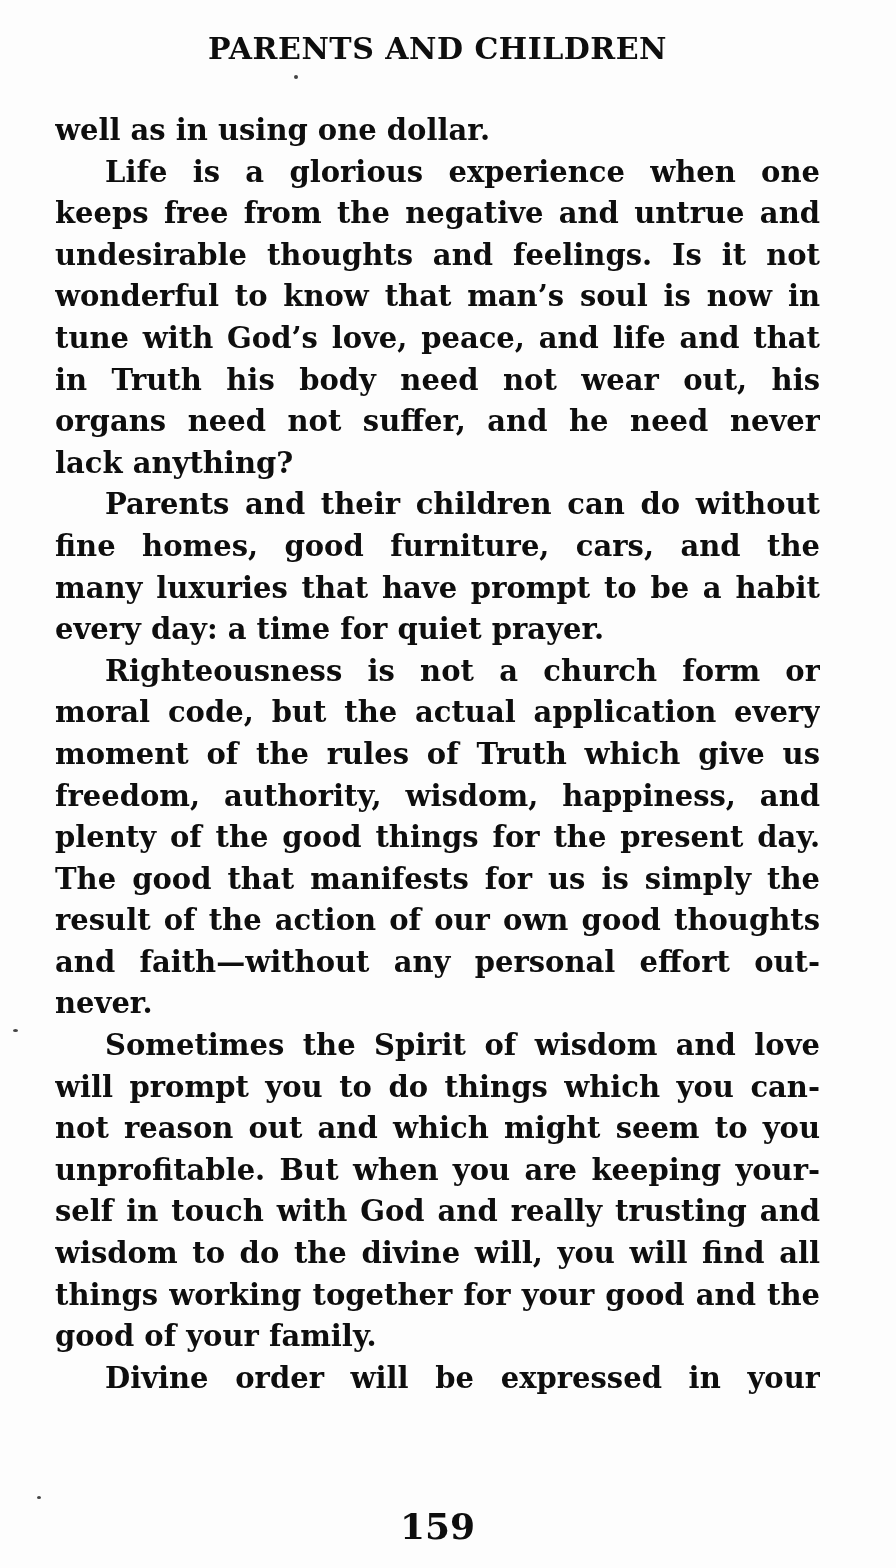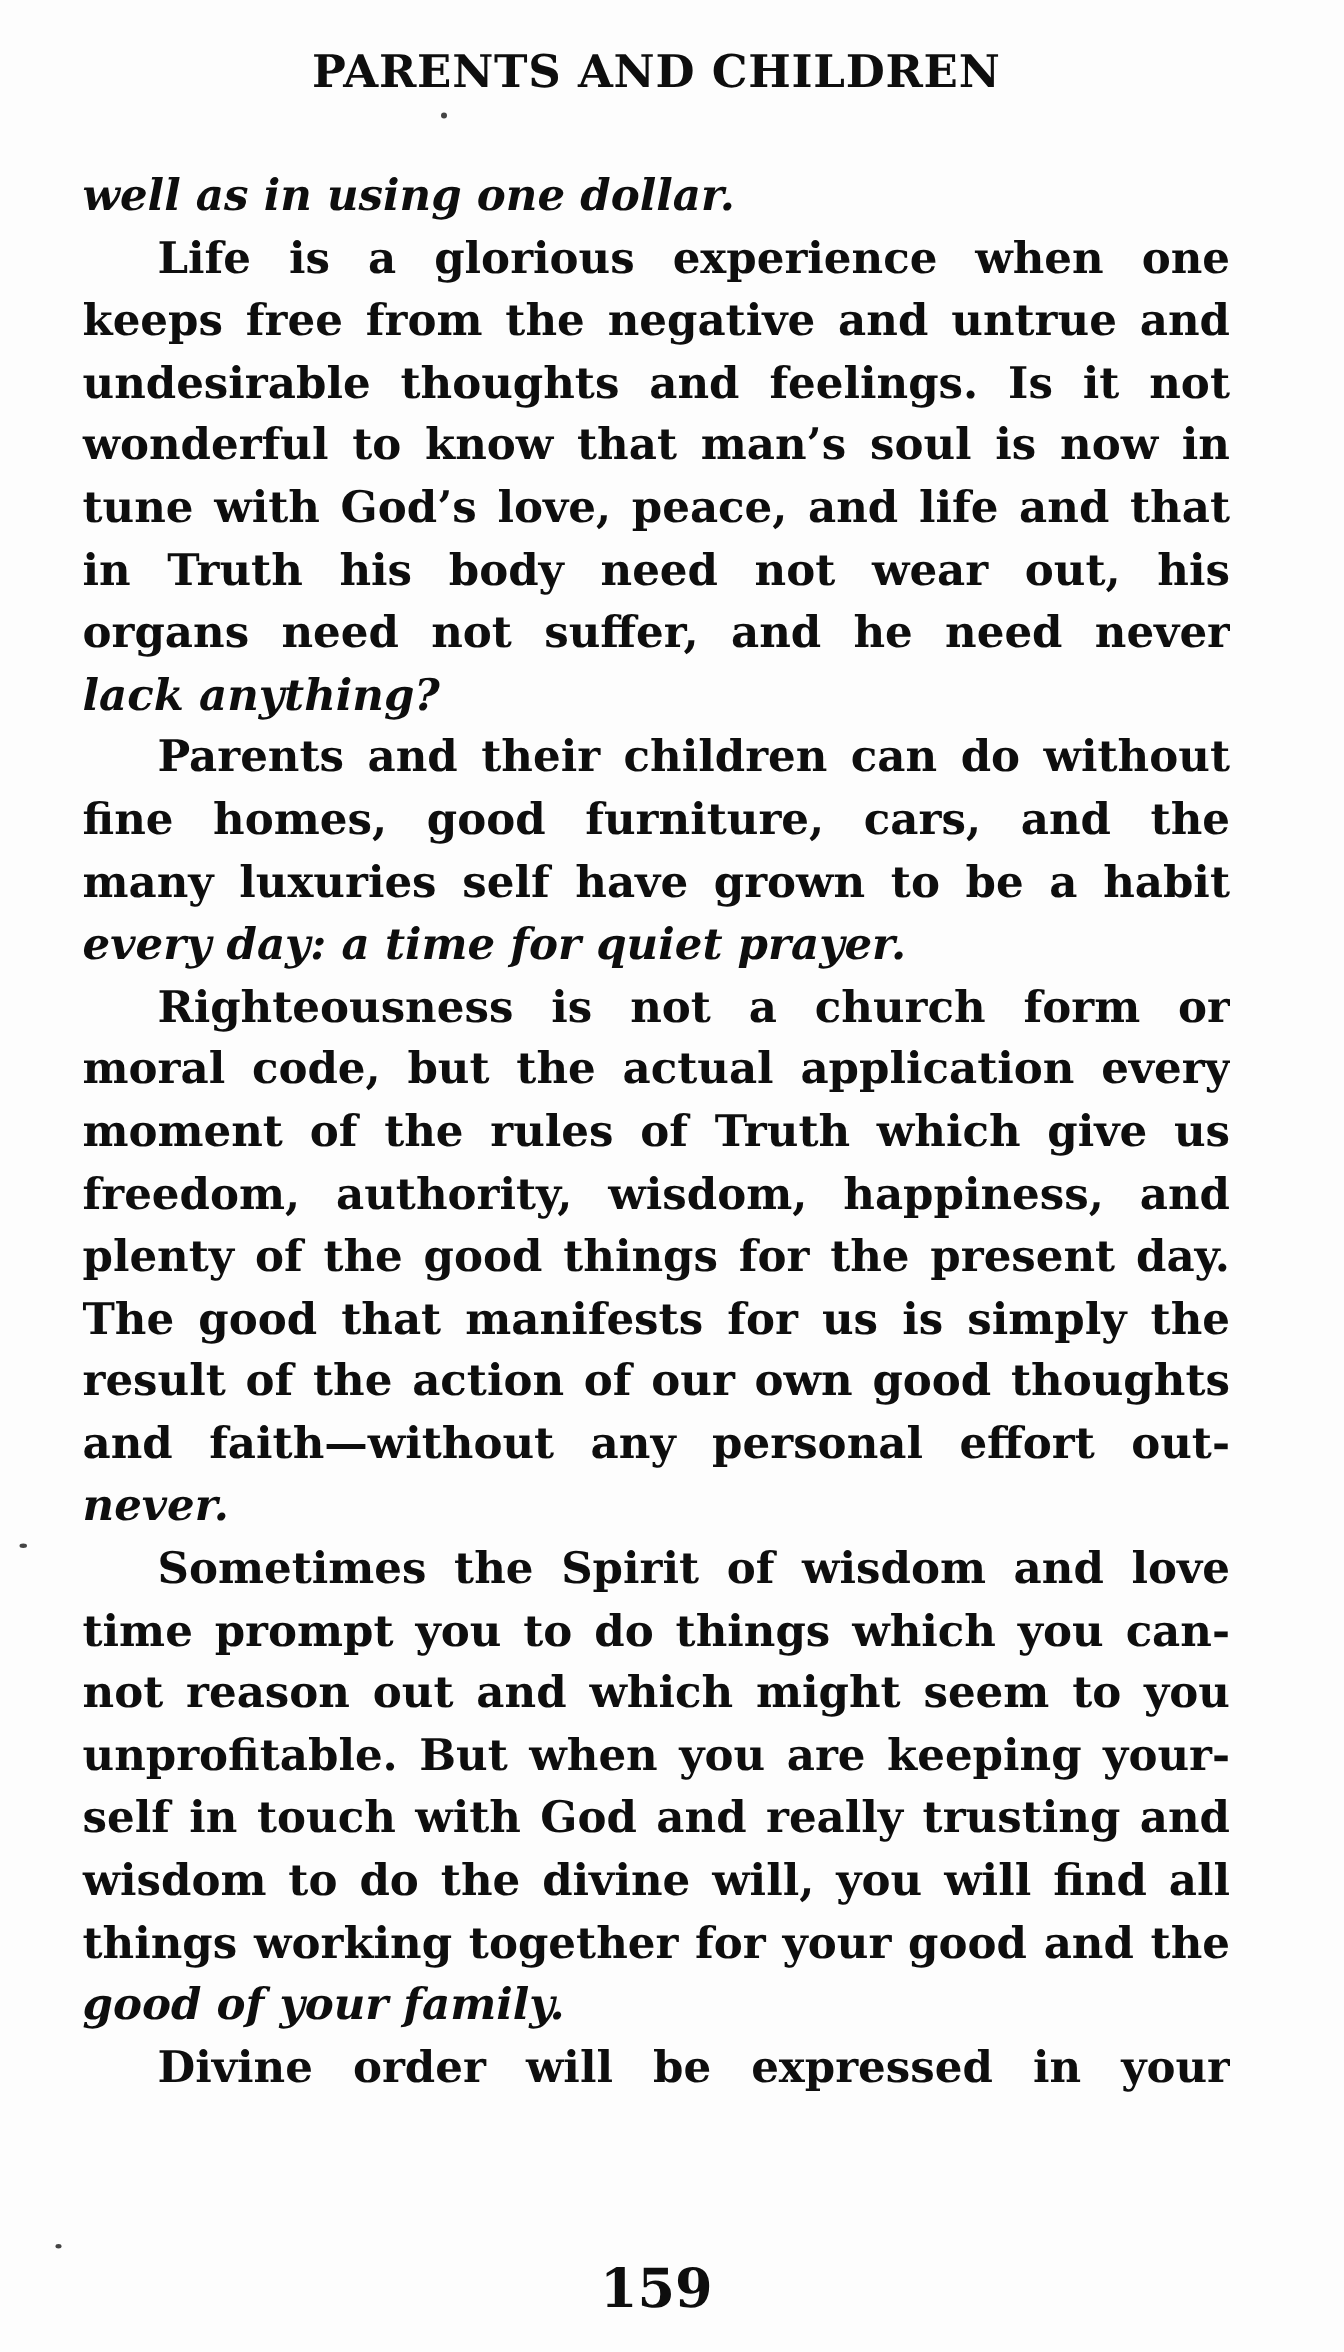--- a/index.html
+++ b/index.html
@@ -39,21 +39,20 @@
     font-size: 29px;
     text-align: justify;
     text-align-last: justify;
     text-justify: inter-word;
     overflow: hidden;
     white-space: normal;
   }
   .text-line.no-just {
     text-align: left;
     text-align-last: left;
-    font-style: italic;
   }
   .text-line.indent {
     text-indent: 50px;
   }
   .folio {
     position: absolute;
     top: 1505px;
     left: 55px;
     width: 765px;
     text-align: center;
@@ -80,33 +79,33 @@
       <div class="text-line indent">Life is a glorious experience when one</div>
       <div class="text-line">keeps free from the negative and untrue and</div>
       <div class="text-line">undesirable thoughts and feelings. Is it not</div>
       <div class="text-line">wonderful to know that man’s soul is now in</div>
       <div class="text-line">tune with God’s love, peace, and life and that</div>
       <div class="text-line">in Truth his body need not wear out, his</div>
       <div class="text-line">organs need not suffer, and he need never</div>
       <div class="text-line no-just">lack anything?</div>
       <div class="text-line indent">Parents and their children can do without</div>
       <div class="text-line">fine homes, good furniture, cars, and the</div>
-      <div class="text-line">many luxuries self have grown to be a habit</div>
+      <div class="text-line">many luxuries that have prompt to be a habit</div>
       <div class="text-line no-just">every day: a time for quiet prayer.</div>
       <div class="text-line indent">Righteousness is not a church form or</div>
       <div class="text-line">moral code, but the actual application every</div>
       <div class="text-line">moment of the rules of Truth which give us</div>
       <div class="text-line">freedom, authority, wisdom, happiness, and</div>
       <div class="text-line">plenty of the good things for the present day.</div>
       <div class="text-line">The good that manifests for us is simply the</div>
       <div class="text-line">result of the action of our own good thoughts</div>
       <div class="text-line">and faith—without any personal effort out-</div>
       <div class="text-line no-just">never.</div>
       <div class="text-line indent">Sometimes the Spirit of wisdom and love</div>
-      <div class="text-line">time prompt you to do things which you can-</div>
+      <div class="text-line">will prompt you to do things which you can-</div>
       <div class="text-line">not reason out and which might seem to you</div>
       <div class="text-line">unprofitable. But when you are keeping your-</div>
       <div class="text-line">self in touch with God and really trusting and</div>
       <div class="text-line">wisdom to do the divine will, you will find all</div>
       <div class="text-line">things working together for your good and the</div>
       <div class="text-line no-just">good of your family.</div>
       <div class="text-line indent">Divine order will be expressed in your</div>
     </div>
 
   <div class="folio">159</div>

